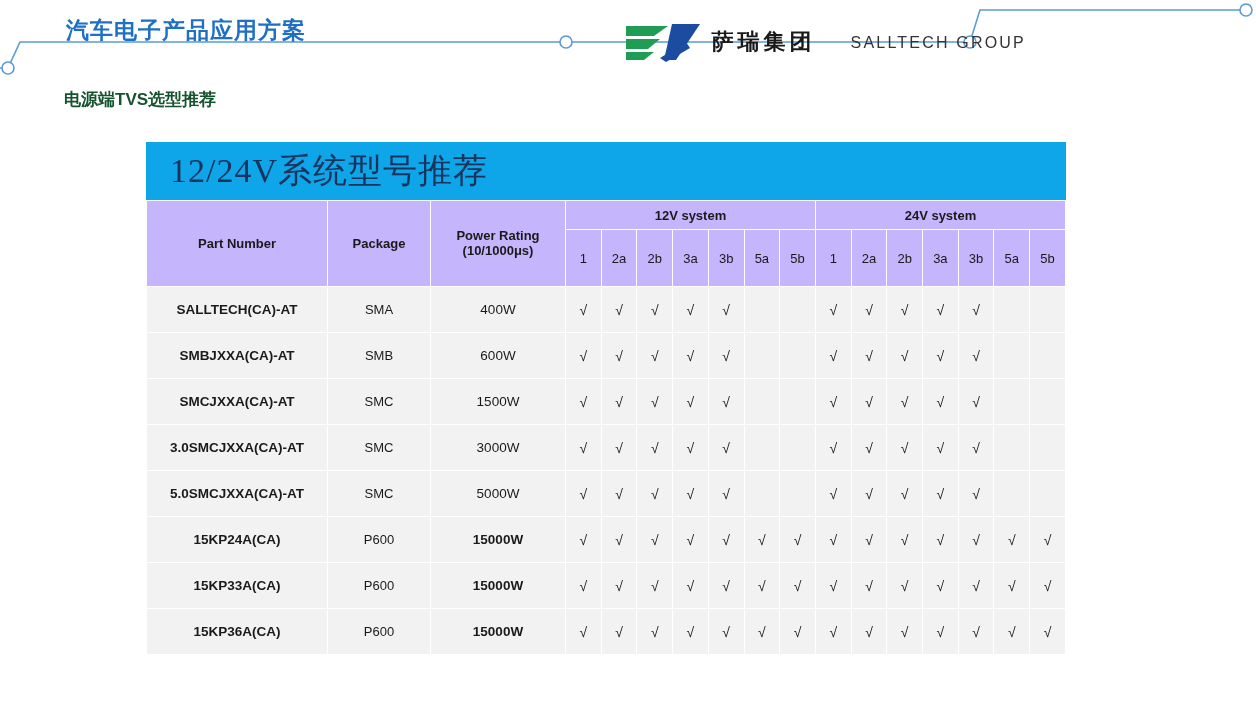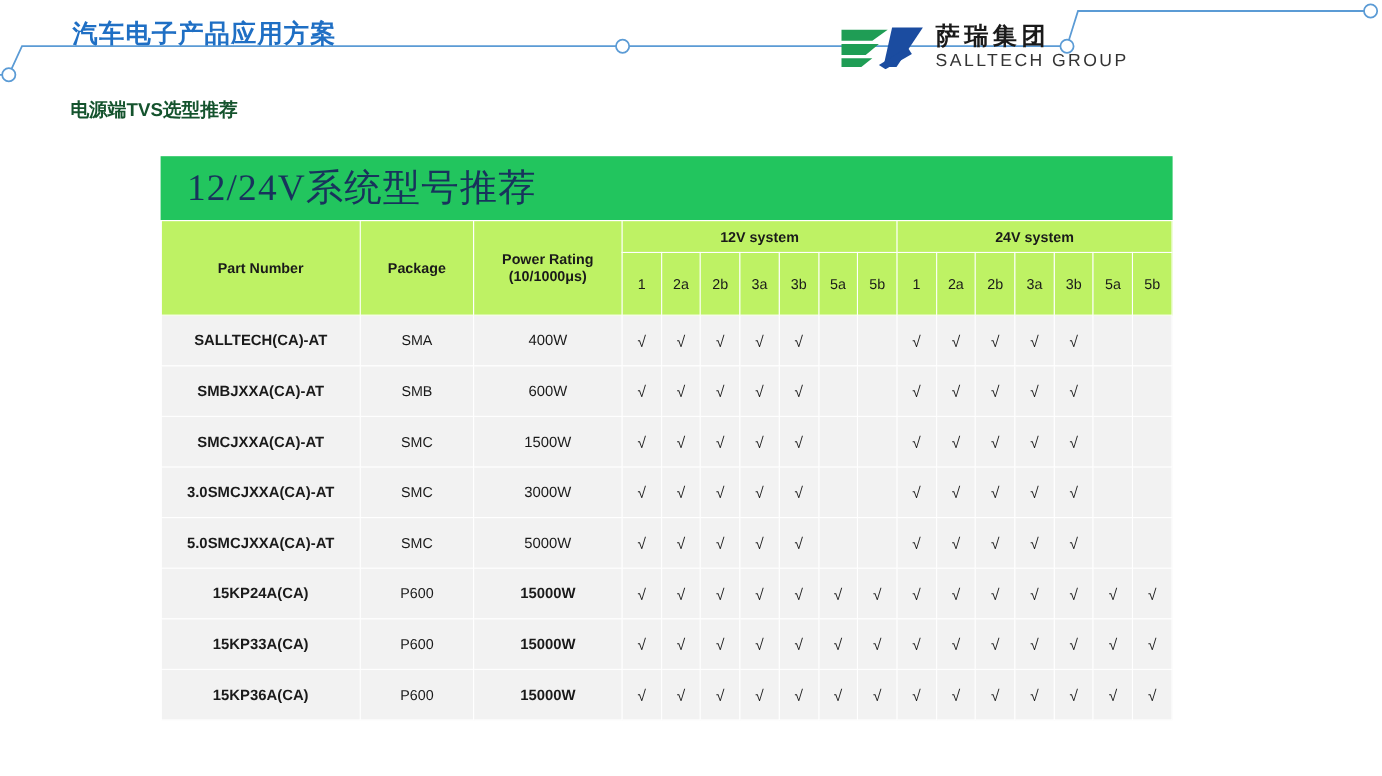--- a/index.html
+++ b/index.html
@@ -47,22 +47,23 @@
     align-items: center;
     gap: 10px;
   }
   .logo-mark {
     width: 78px;
     height: 40px;
     position: relative;
   }
   .logo-text {
     display: flex;
-    flex-direction: column;
+    flex-direction: row;
     line-height: 1;
+    gap: 35px;
   }
   .logo-cn {
     font-size: 22px;
     font-weight: bold;
     color: #1a1a1a;
     letter-spacing: 4px;
   }
   .logo-en {
     font-size: 16px;
     color: #333;
@@ -81,21 +82,21 @@
   }
 
   
   .table-wrap {
     position: absolute;
     left: 146px;
     top: 142px;
     width: 920px;
   }
   .table-banner {
-    background: #22c55e;
+    background: #0ea5e9;
     height: 58px;
     display: flex;
     align-items: center;
     padding-left: 24px;
     box-sizing: border-box;
   }
   .table-banner-text {
     font-family: "Liberation Serif", serif;
     font-size: 34px;
     color: #18335c;
@@ -108,21 +109,21 @@
     table-layout: fixed;
   }
   table.tvs th, table.tvs td {
     border: 1px solid #ffffff;
     text-align: center;
     vertical-align: middle;
     font-size: 13px;
     color: #1a1a1a;
   }
   thead th {
-    background: #bef264;
+    background: #c4b5fd;
     color: #10355e;
     font-weight: bold;
   }
   .th-part { width: 178px; font-size: 14px; margin-top: 48px; }
   .th-pkg  { width: 100px; font-size: 14px; }
   .th-pow  { width: 132px; font-size: 14px; line-height: 1.15; }
   .th-sys  { font-size: 15px; height: 26px; }
   .th-pulse { height: 54px; font-size: 14px; font-weight: normal; color:#10355e;}
   .col-pulse { width: 36px; }
 

